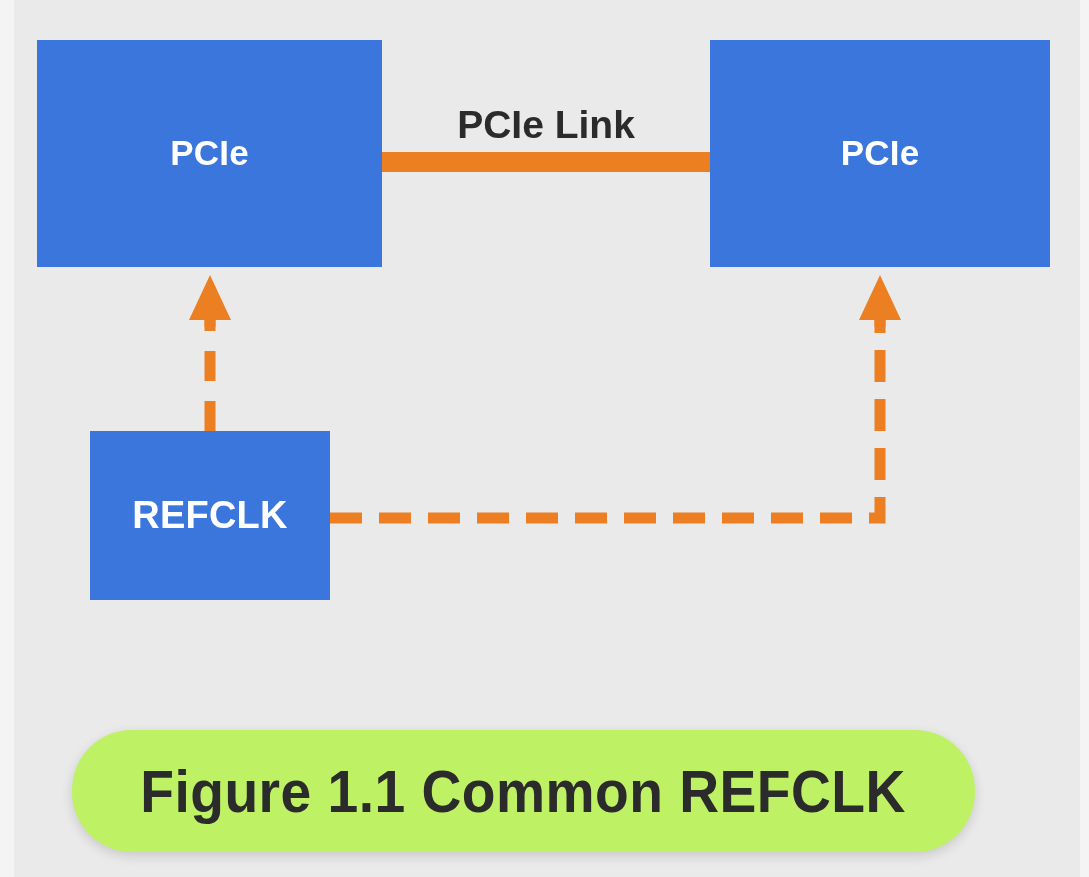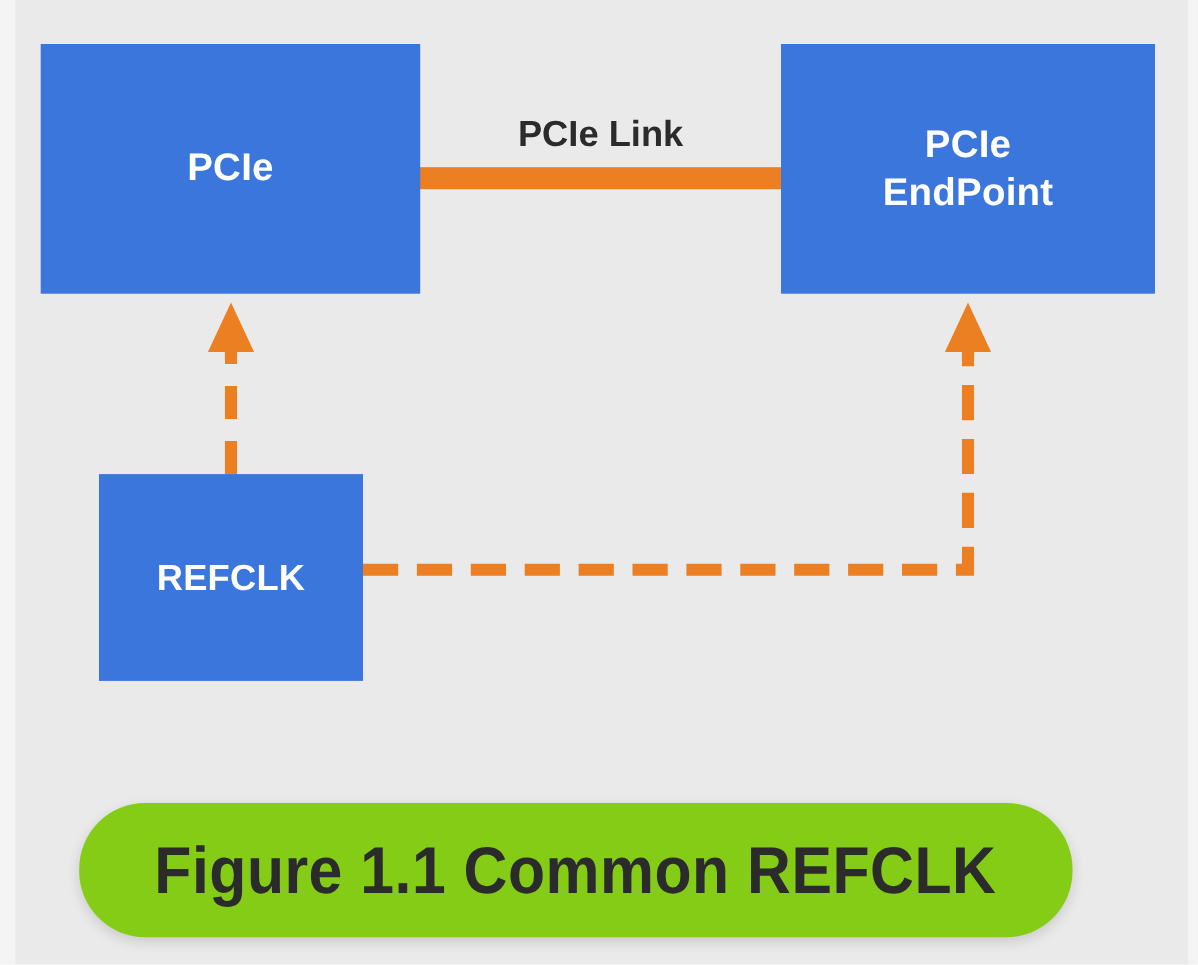--- a/index.html
+++ b/index.html
@@ -60,22 +60,22 @@
     top: 40px;
     width: 340px;
     height: 227px;
     font-size: 35px;
   }
 
   #node-refclk {
     left: 90px;
     top: 431px;
     width: 240px;
-    height: 188px;
-    font-size: 33px;
+    height: 169px;
+    font-size: 38px;
   }
 
   .node-line { display: block; white-space: nowrap; }
 
   
   #pcie-link-bar {
     position: absolute;
     left: 380px;
     top: 152px;
     width: 332px;
@@ -83,21 +83,21 @@
     background: #ec7f22;
     z-index: 3;
   }
 
   #pcie-link-label {
     position: absolute;
     left: 381px;
     top: 103px;
     width: 330px;
     text-align: center;
-    font-size: 33px;
+    font-size: 39px;
     font-weight: bold;
     color: #2b2b2b;
     z-index: 5;
   }
 
   
   #refclk-routing {
     position: absolute;
     left: 0;
     top: 0;
@@ -107,21 +107,21 @@
     pointer-events: none;
   }
 
   
   #figure-caption {
     position: absolute;
     left: 72px;
     top: 730px;
     width: 903px;
     height: 122px;
-    background: #84cc16;
+    background: #bef264;
     border-radius: 60px;
     box-shadow: 0 4px 12px rgba(0,0,0,0.14);
     display: flex;
     align-items: center;
     justify-content: center;
     z-index: 6;
   }
 
   #figure-caption-text {
     font-family: "Liberation Sans Narrow", "Liberation Sans", sans-serif;
@@ -157,21 +157,20 @@
 
   <div id="pcie-link-bar"></div>
   <div id="pcie-link-label">PCIe Link</div>
 
   <div id="node-rootcomplex" class="node-box">
     <span class="node-line">PCIe</span>
   </div>
 
   <div id="node-endpoint" class="node-box">
     <span class="node-line">PCIe</span>
-    <span class="node-line">EndPoint</span>
   </div>
 
   <div id="node-refclk" class="node-box">
     <span class="node-line">REFCLK</span>
   </div>
 
   <div id="figure-caption">
     <span id="figure-caption-text">Figure 1.1 Common REFCLK</span>
   </div>
 

